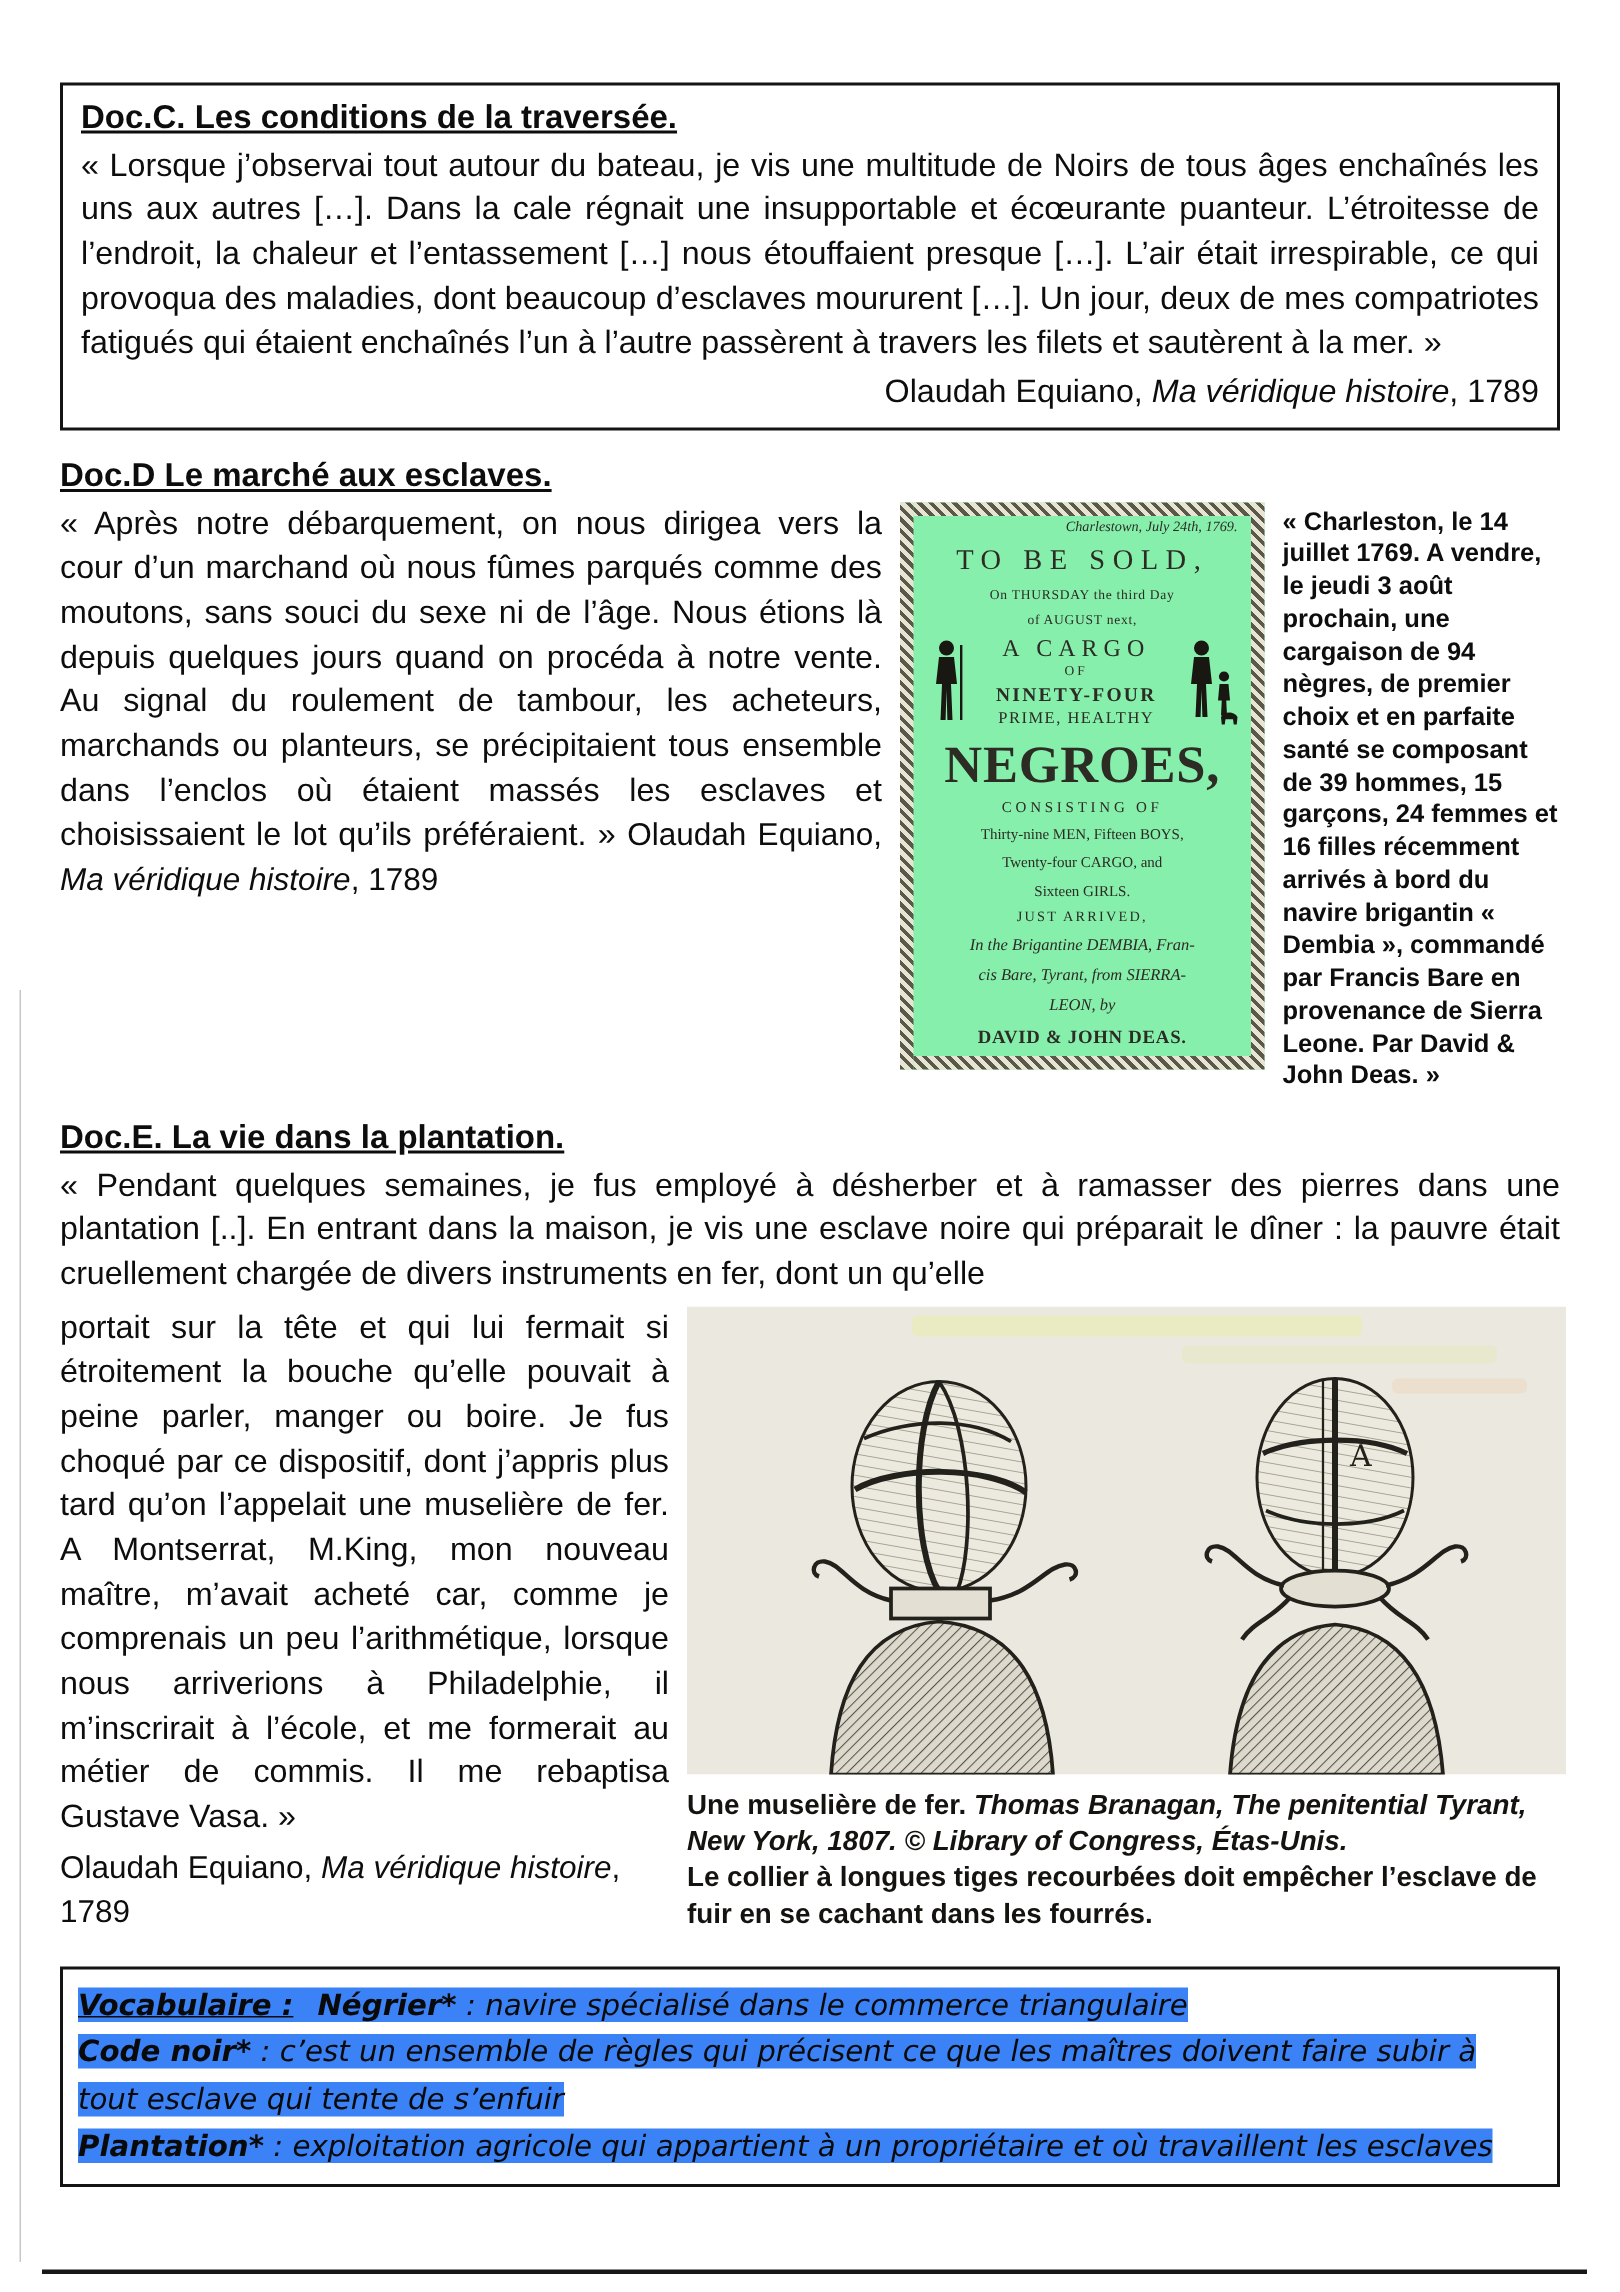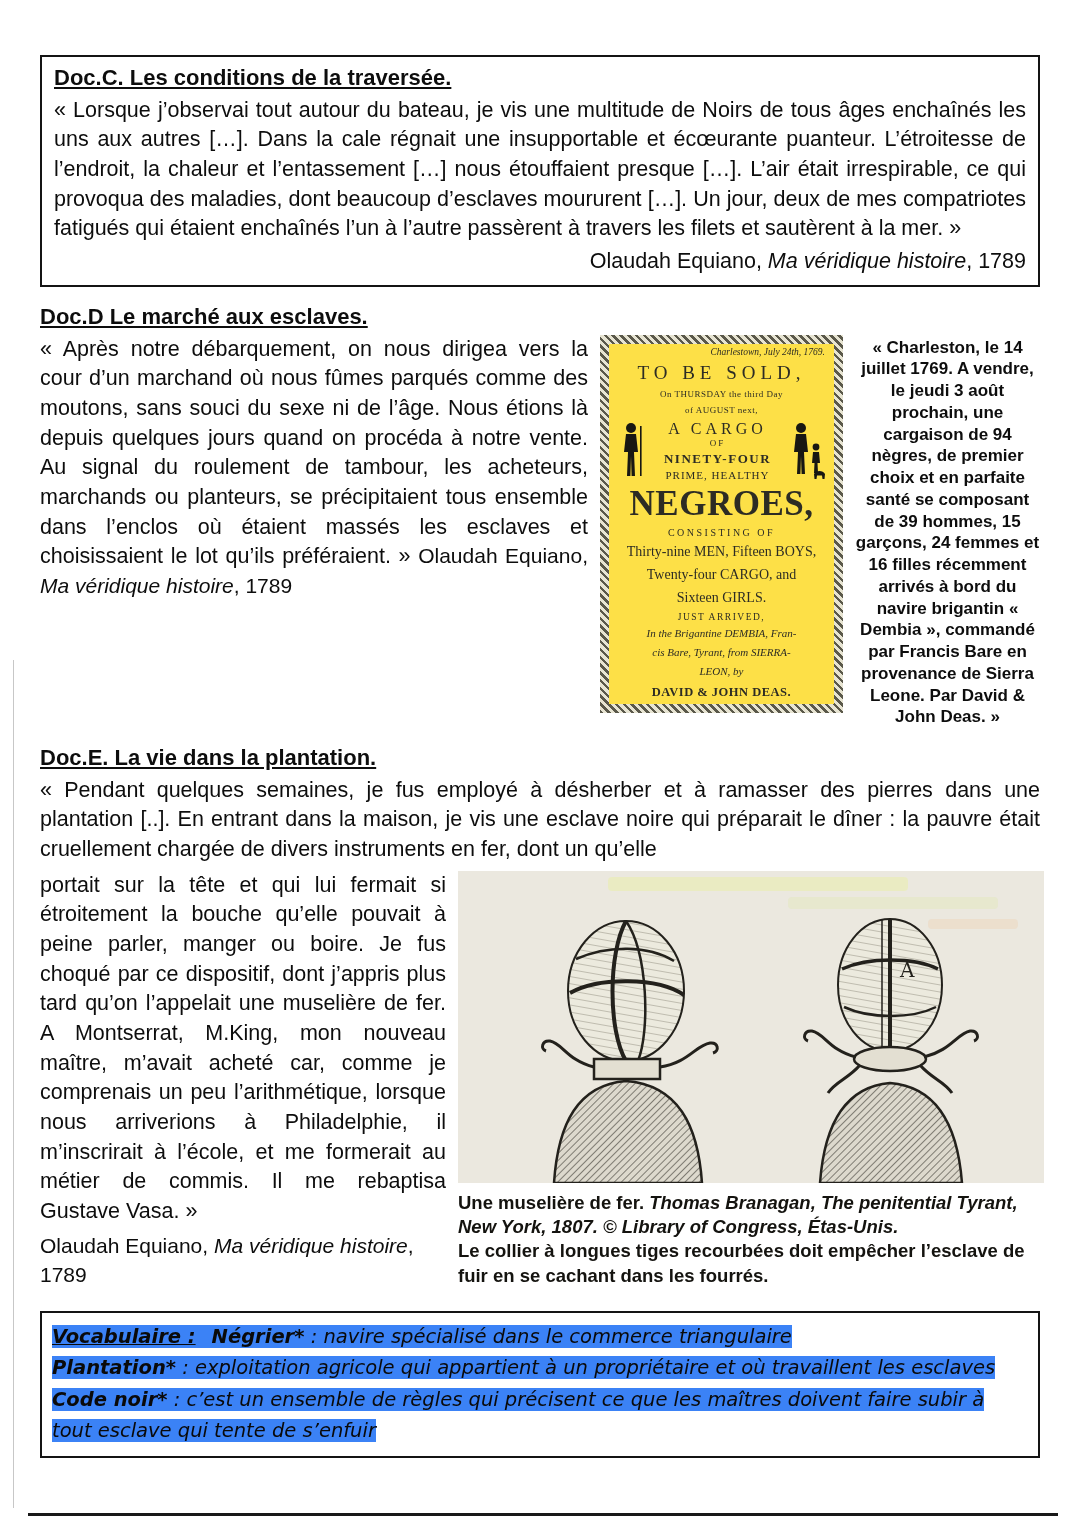--- a/index.html
+++ b/index.html
@@ -23,46 +23,46 @@
   .attribution-right { text-align:right; font-size:21.5px; line-height:1.4; margin-top:2px; }
 
   
   .doc-d { margin-top:16px; }
   .doc-d-row { display:flex; gap:12px; margin-top:2px; }
   .doc-d-text { width:548px; flex:none; }
   .inline-attr { font-size:21px; }
 
   
   .poster {
-    flex:none; width:243px; height:378px; background:#fde047; color:#2d2c24;
+    flex:none; width:243px; height:378px; background:#86efac; color:#2d2c24;
     border:9px solid transparent;
     border-image: repeating-linear-gradient(45deg, #5a584a 0 2.5px, #e7e4d2 2.5px 5.5px) 9;
     font-family:"Liberation Serif", serif;
     text-align:center; overflow:hidden;
   }
   .poster-inner { display:flex; flex-direction:column; justify-content:space-between; height:100%; padding:3px 5px 4px 5px; }
   .p-date { font-style:italic; font-size:9.5px; text-align:right; padding-right:4px; }
   .p-sold { font-size:19px; letter-spacing:5px; }
   .p-small { font-size:9px; letter-spacing:0.5px; }
   .cargo-row { display:flex; align-items:center; justify-content:space-between; padding:0 2px; }
   .cargo-center { flex:1; }
   .p-cargo { font-size:16px; letter-spacing:4px; }
   .p-of { font-size:9px; letter-spacing:2px;text-align:center; }
   .p-ninety { font-size:13px; letter-spacing:1.5px; font-weight:bold; margin-top:3px; }
   .p-prime { font-size:11px; letter-spacing:1px; margin-top:2px; }
   .p-negroes { font-size:35px; font-weight:bold; letter-spacing:0.5px; line-height:1; }
   .p-consist { font-size:10px; letter-spacing:2.5px; }
-  .p-lines { font-size:14px; line-height:1.25; }
+  .p-lines { font-size:10px; line-height:1.25; }
   .p-arrived { font-size:9.5px; letter-spacing:1.5px; }
   .p-brig { font-size:11px; line-height:1.25; font-style:italic; }
   .p-sign { font-size:12.5px; font-weight:bold; letter-spacing:0.5px; }
 
   .translation {
     flex:1; font-size:17px; font-weight:bold; line-height:1.28;
-    text-align:center; padding-top:2px;
+    text-align:left; padding-top:2px;
   }
 
   
   .doc-e { margin-top:16px; }
   .doc-e-row { display:flex; gap:12px; margin-top:6px; }
   .doc-e-left { width:406px; flex:none; }
   .doc-e-attr { font-size:21px; line-height:1.4; margin-top:4px; }
   .muzzle-fig { flex:1; }
   .muzzle-fig svg { display:block; }
   .muzzle-fig figcaption {
@@ -202,19 +202,19 @@
             <path d="M362 312 C366 258 384 216 432 212 C482 216 500 260 504 312 Z" fill="url(#hatchD)" stroke-width="2.5"></path>
           </g>
         </svg>
         <figcaption><b>Une muselière de fer. </b><i>Thomas Branagan, The penitential Tyrant, New York, 1807. © Library of Congress, Étas-Unis.</i><span class="cap-note">Le collier à longues tiges recourbées doit empêcher l’esclave de fuir en se cachant dans les fourrés.</span></figcaption>
       </figure>
     </div>
   </section>
 
   <section class="vocab-box">
     <p><span class="hl"><span class="vocab-label">Vocabulaire :</span><b class="vocab-term">Négrier*</b><span> : navire spécialisé dans le commerce triangulaire</span></span></p>
+    <p><span class="hl"><b class="vocab-term">Code noir*</b><span> : c’est un ensemble de règles qui précisent ce que les maîtres doivent faire subir à tout esclave qui tente de s’enfuir</span></span></p>
     <p><span class="hl"><b class="vocab-term">Plantation*</b><span> : exploitation agricole qui appartient à un propriétaire et où travaillent les esclaves</span></span></p>
-    <p><span class="hl"><b class="vocab-term">Code noir*</b><span> : c’est un ensemble de règles qui précisent ce que les maîtres doivent faire subir à tout esclave qui tente de s’enfuir</span></span></p>
   </section>
 
   <div class="scan-edge-bottom"></div>
   <div class="scan-line-left"></div>
 </div>
 
 </body></html>

